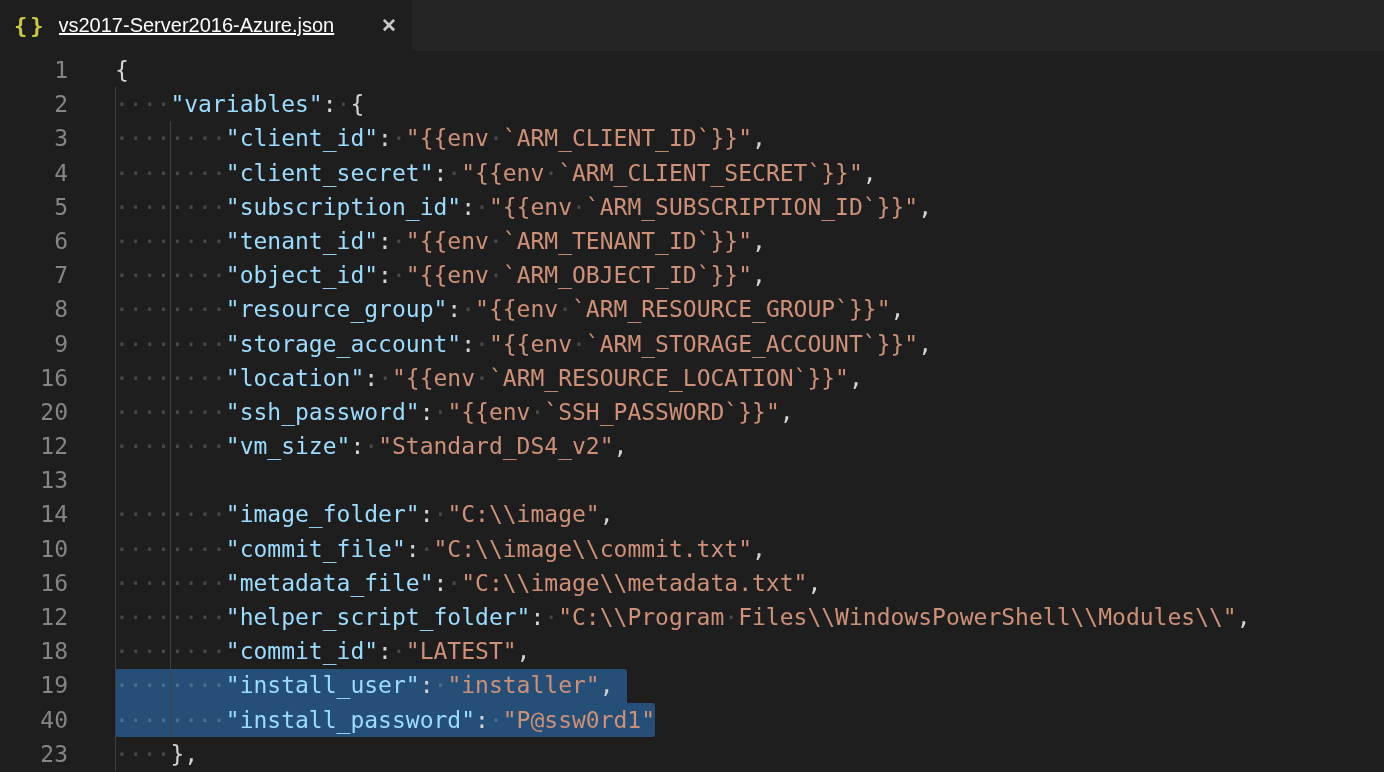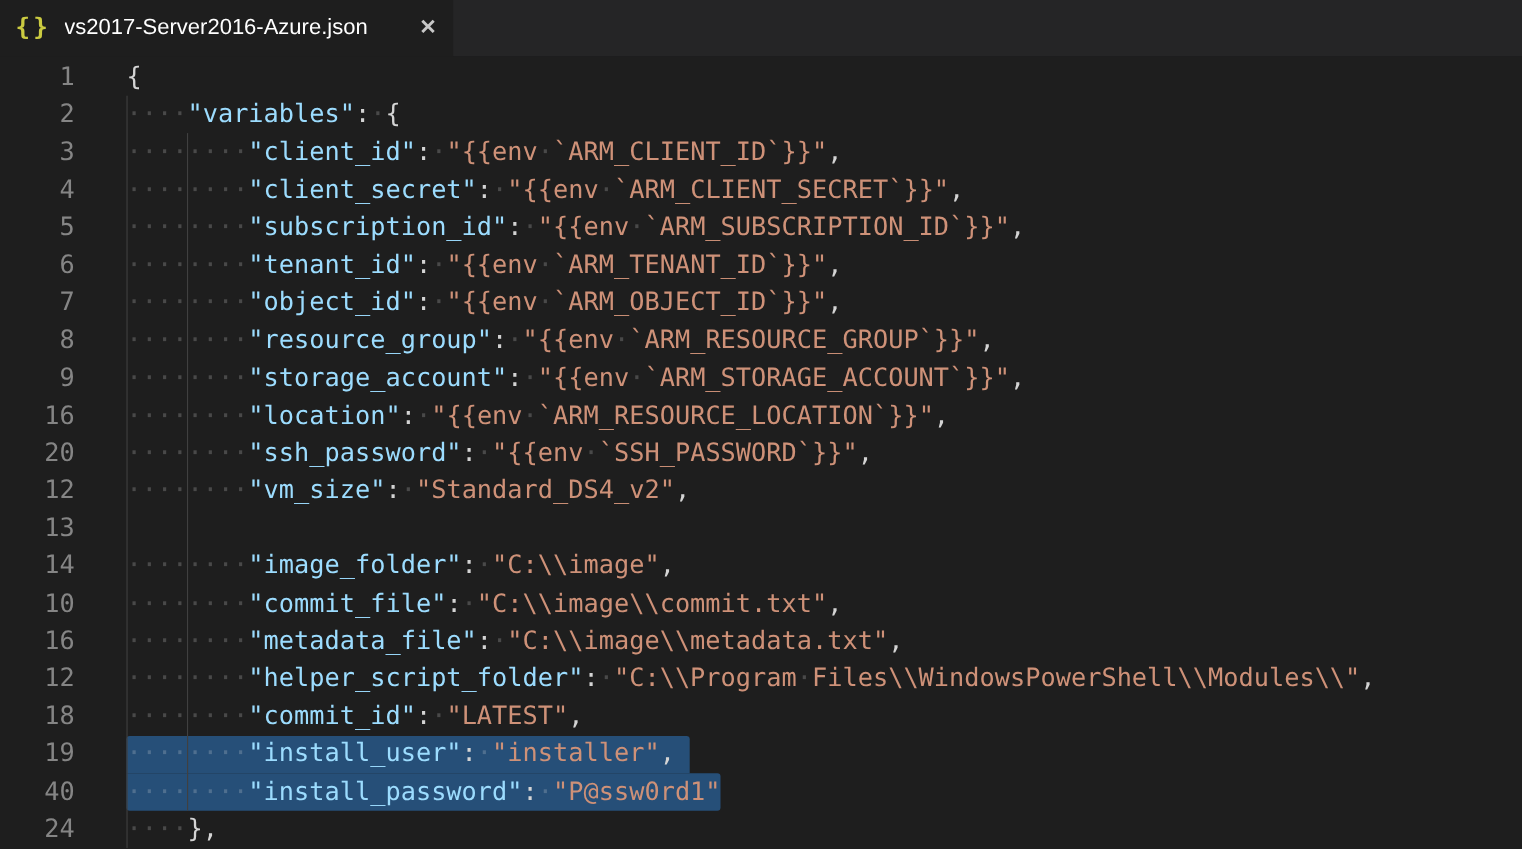--- a/index.html
+++ b/index.html
@@ -15,21 +15,21 @@
   .tab{
     width:412px;background:#1e1e1e;display:flex;align-items:center;
     padding:0 15px 0 14px;box-sizing:border-box;cursor:pointer;
   }
   .json-icon{
     color:#cbcb41;font-family:"DejaVu Sans Mono",monospace;
     font-size:22px;font-weight:600;letter-spacing:3px;flex:0 0 auto;
   }
   .tab-title{
     color:#ffffff;font-size:20px;margin-left:12px;flex:1 1 auto;
-    white-space:nowrap;overflow:hidden;
+    white-space:nowrap;overflow:hidden;text-decoration:underline;
   }
   .close-x{
     color:#c8c8c8;font-size:19px;font-weight:700;flex:0 0 auto;
     margin-left:14px;line-height:1;
   }
   
   .editor{
     position:relative;height:721px;
     font-family:"DejaVu Sans Mono",monospace;font-size:23px;line-height:34.2px;
   }
@@ -83,21 +83,21 @@
       <div class="ln">20</div>
       <div class="ln">12</div>
       <div class="ln">13</div>
       <div class="ln">14</div>
       <div class="ln">10</div>
       <div class="ln">16</div>
       <div class="ln">12</div>
       <div class="ln">18</div>
       <div class="ln">19</div>
       <div class="ln">40</div>
-      <div class="ln">24</div>
+      <div class="ln">23</div>
     </div>
   <div class="content">
     <div class="sel-layer">
         <div class="selection sel-first" style="top: 615.6px; left: 0px; width: 37ch;"></div>
         <div class="selection sel-last" style="top: 649.8px; left: 0px; width: 39ch;"></div>
       </div>
     <div class="guide-layer">
         <div class="indent-guide" style="left: 0ch; top: 34.2px; height: 684px;"></div>
         <div class="indent-guide" style="left: 4ch; top: 68.4px; height: 615.6px;"></div>
       </div>

